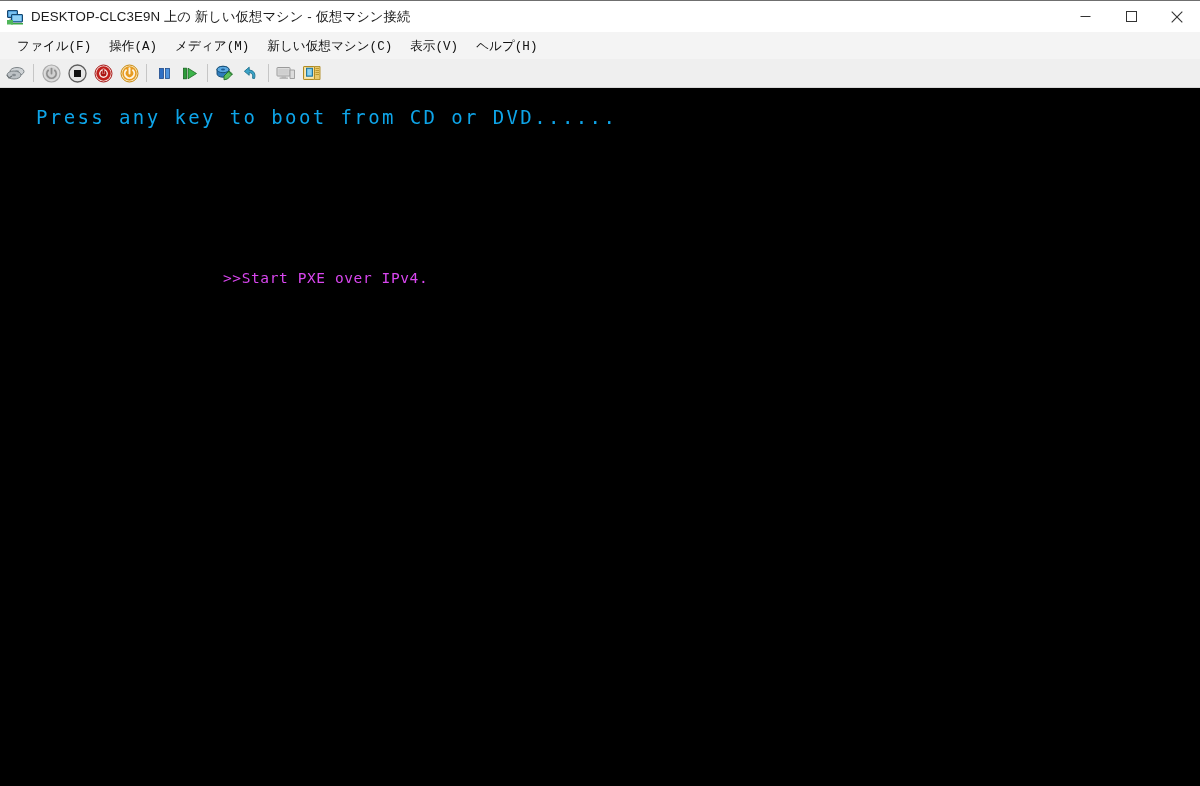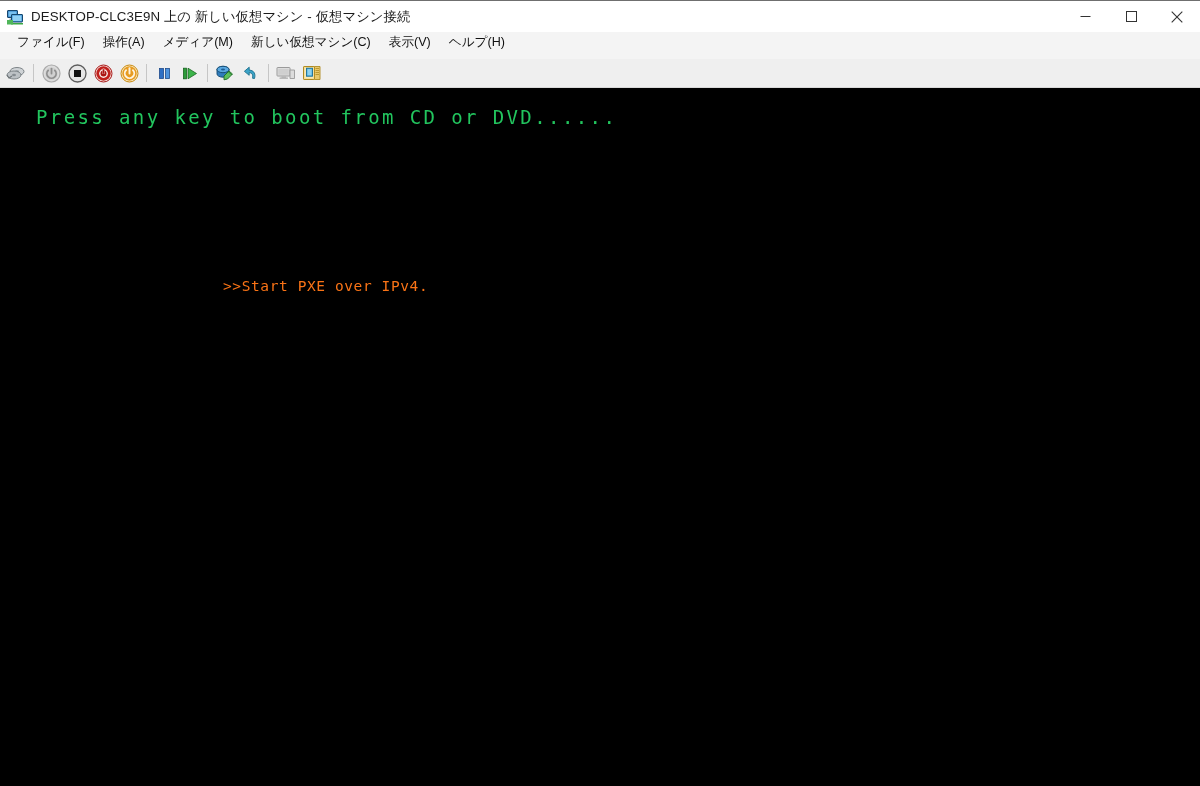--- a/index.html
+++ b/index.html
@@ -64,23 +64,24 @@
     cursor: default;
   }
   .win-btn svg { display: block; }
 
   
   .menubar {
     height: 27px;
     min-height: 27px;
     background: #f4f4f4;
     display: flex;
-    align-items: flex-start;
+    align-items: flex-end;
     padding-left: 8px;
     box-sizing: border-box;
+    font-family: Liberation Mono, monospace;
   }
   .menu-item {
     font-size: 12.6px;
     color: #111111;
     padding: 4px 9px 5px 9px;
     white-space: nowrap;
     cursor: default;
     line-height: 1;
   }
 
@@ -118,31 +119,31 @@
   .console {
     flex: 1 1 auto;
     background: #000000;
     position: relative;
     overflow: hidden;
   }
   .console-line-main {
     position: absolute;
     left: 36px;
     top: 18px;
-    color: #22c55e;
+    color: #0ea5e9;
     font-family: "DejaVu Sans Mono", "Liberation Mono", monospace;
     font-size: 19px;
     letter-spacing: 2.4px;
     white-space: pre;
   }
   .console-line-pxe {
     position: absolute;
     left: 223px;
-    top: 190px;
-    color: #f97316;
+    top: 182px;
+    color: #d946ef;
     font-family: "DejaVu Sans Mono", "Liberation Mono", monospace;
     font-size: 14.5px;
     letter-spacing: 0.6px;
     white-space: pre;
   }
 </style>
 </head>
 <body>
 
 <div class="window">

